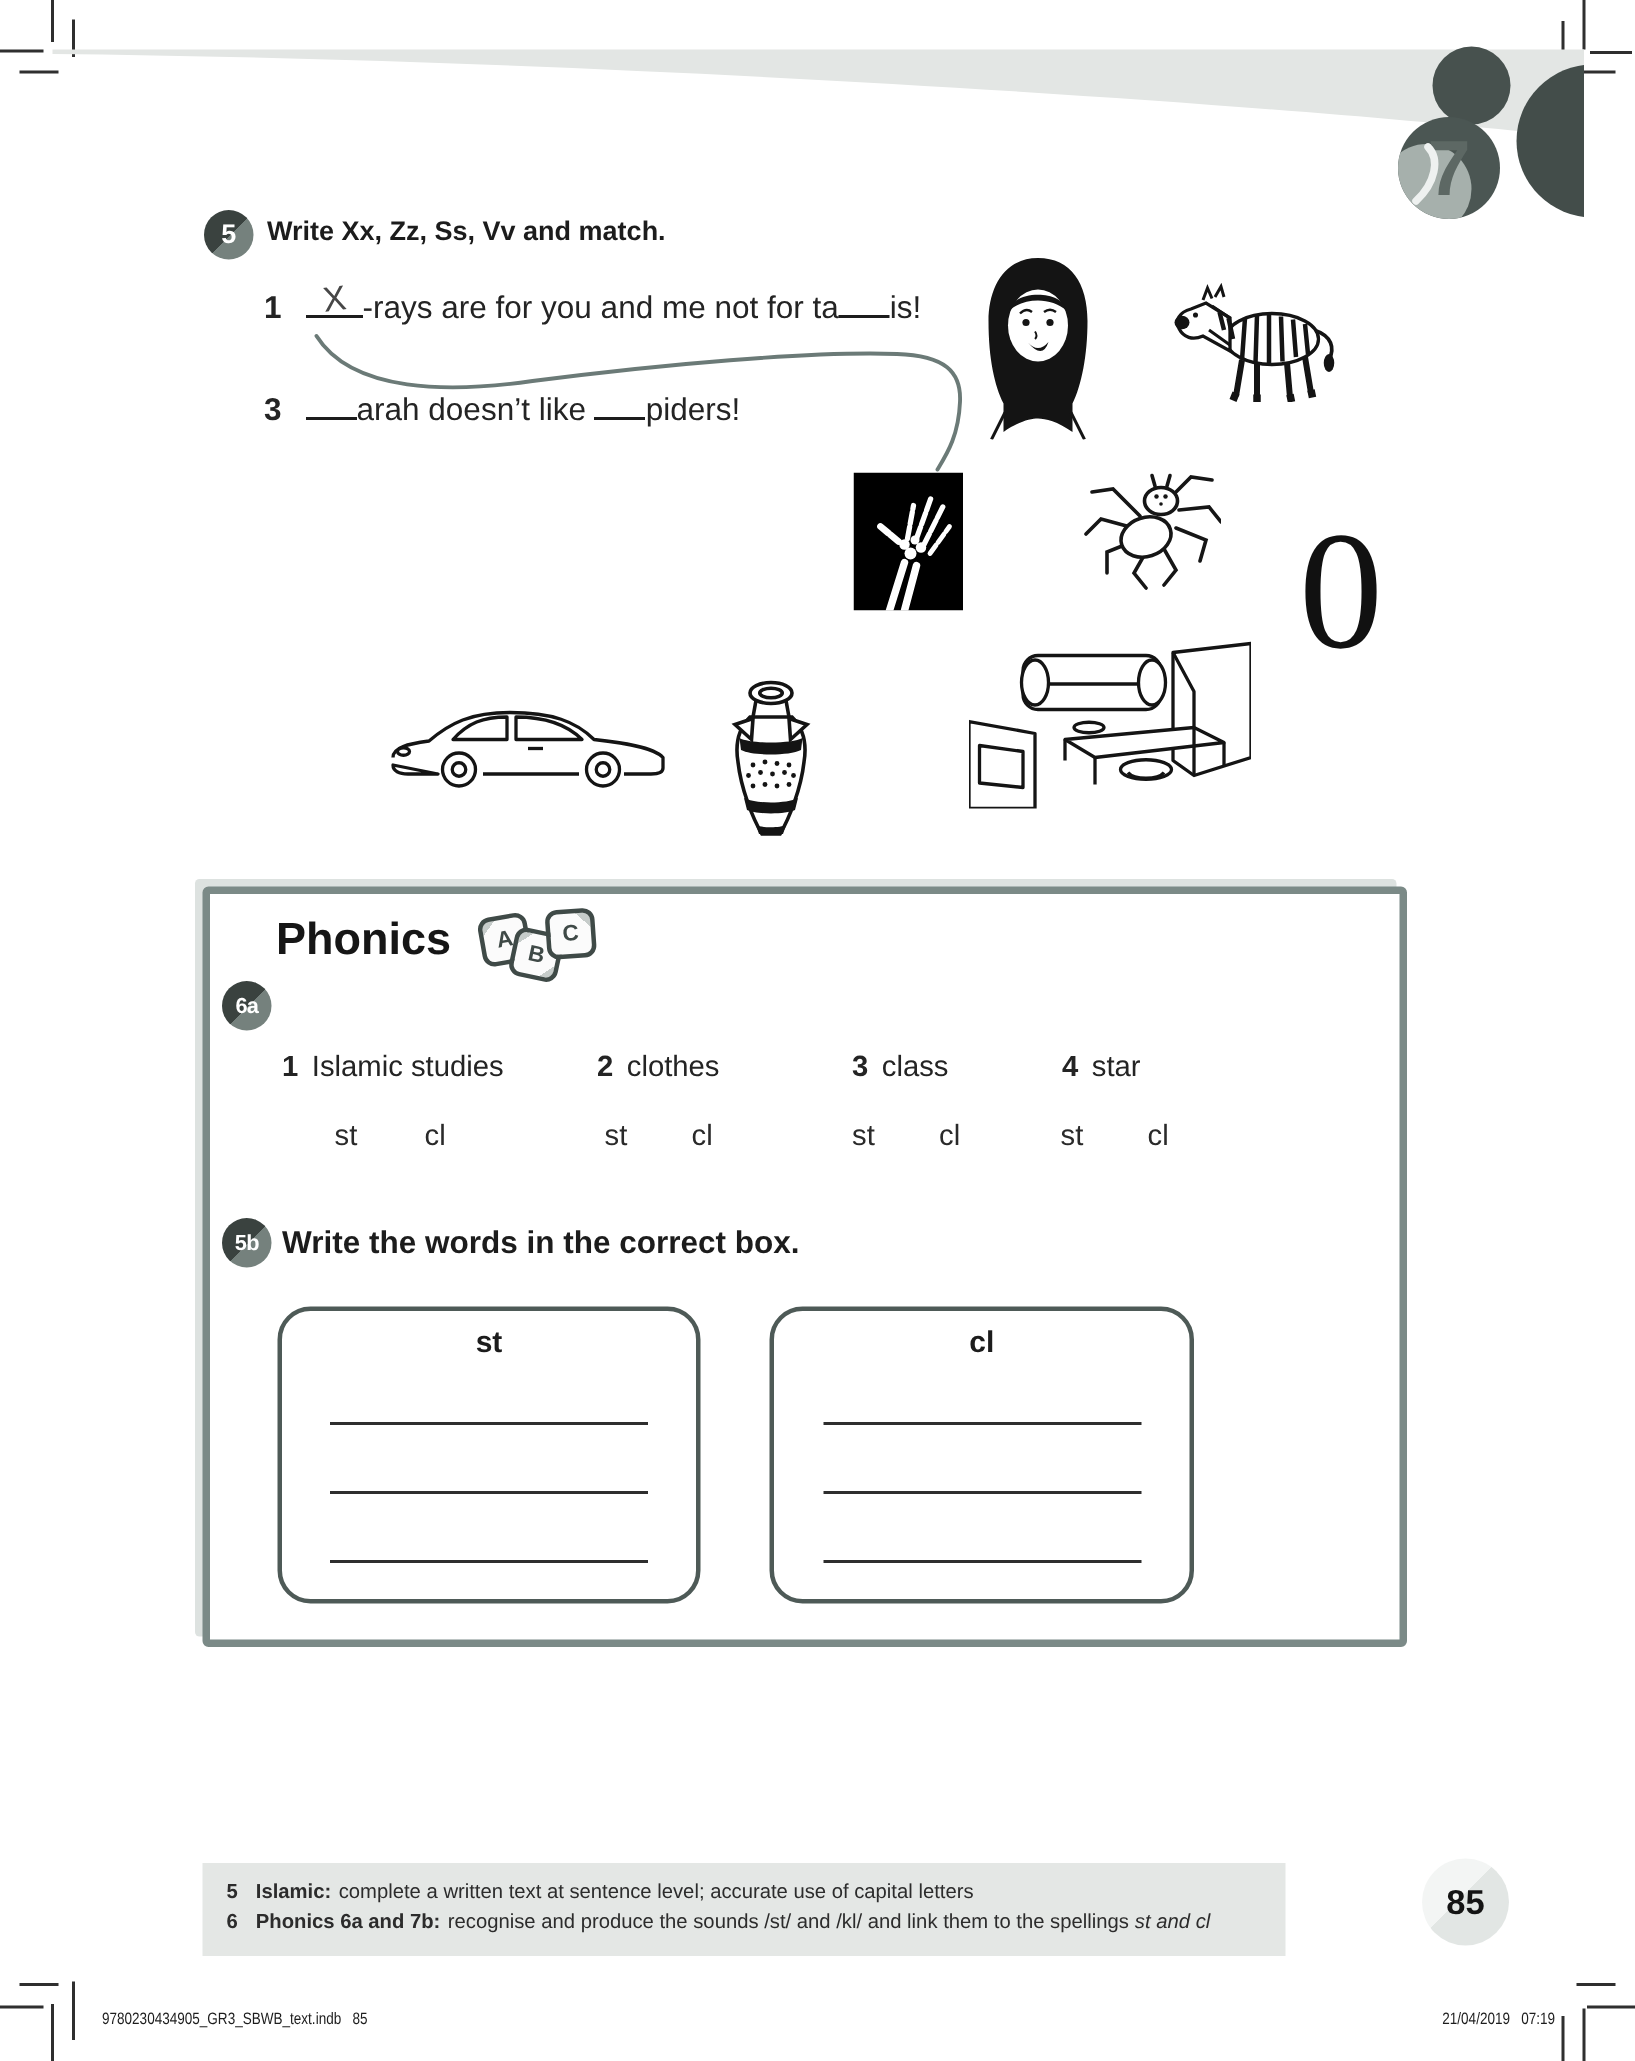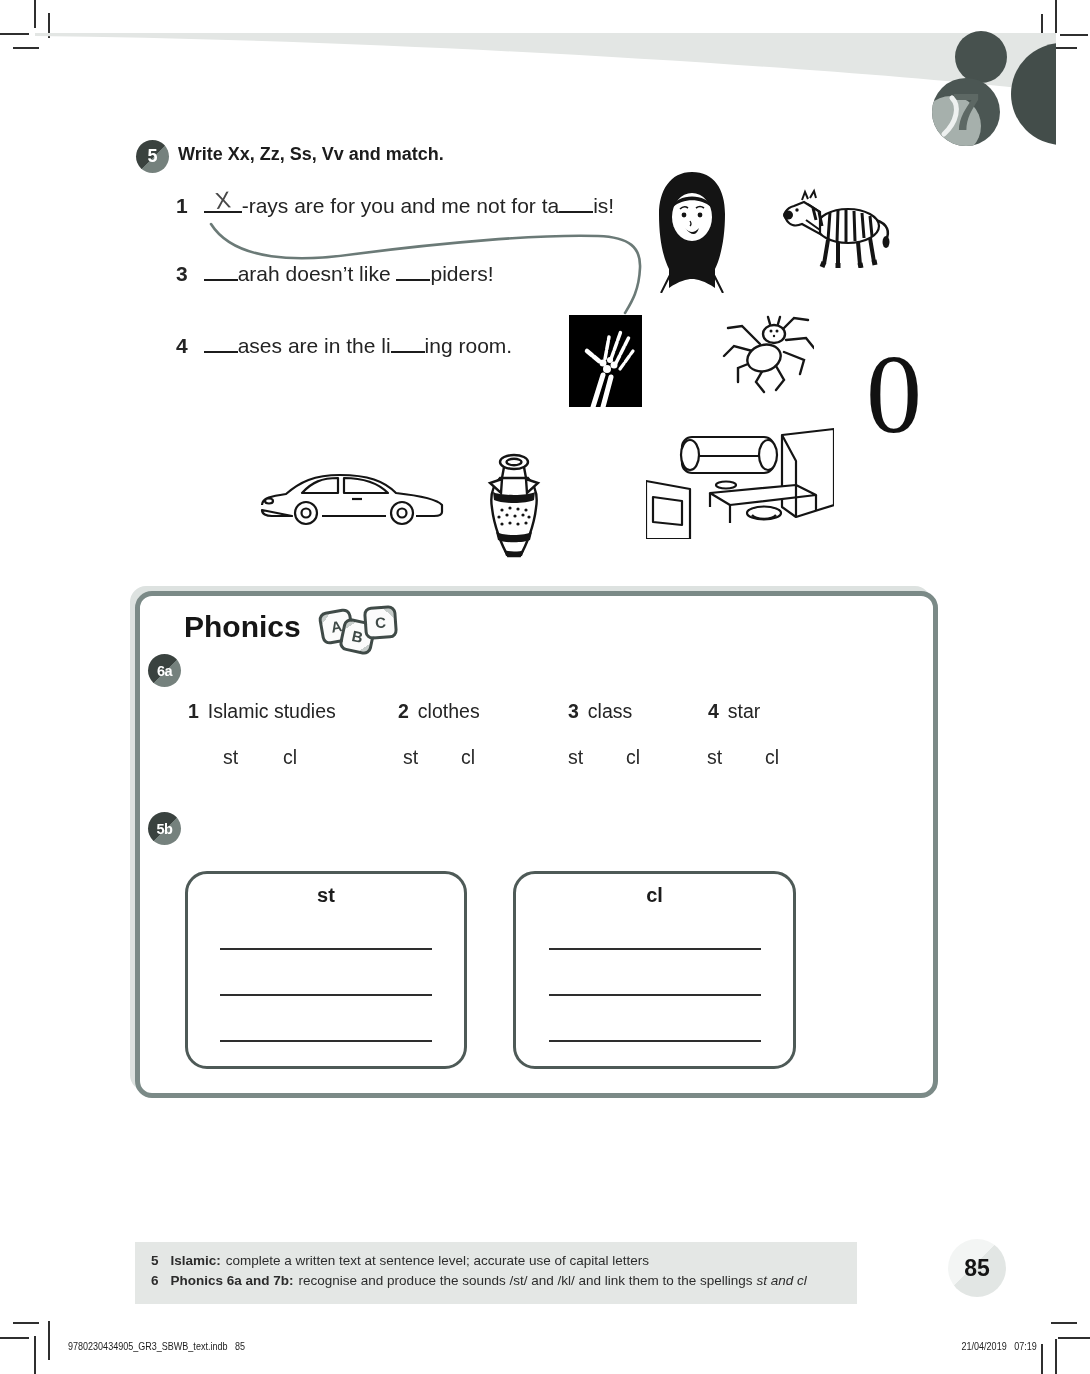--- a/index.html
+++ b/index.html
@@ -29,21 +29,21 @@
   .s-answer{position:absolute;left:0;right:0;bottom:-1px;text-align:center;
             color:#474747;font-size:23px;transform:rotate(-7deg);line-height:1;}
   
   .matchline{position:absolute;left:0;top:0;pointer-events:none;}
   
   .illus{position:absolute;}
   .zero{position:absolute;left:866px;top:338px;font-family:"Liberation Serif",serif;
         font-size:112px;line-height:1;color:#111;}
   
   .panel{position:absolute;left:135px;top:591px;width:793px;height:497px;
-         border:5px solid #7b8a87;border-radius:17px;background:#fff;
+         border:5px solid #7b8a87;border-radius:4px;background:#fff;
          box-shadow:-6px -6px 0 -1px #dde2e0;}
   .panel-title{position:absolute;left:44px;top:14px;font-size:30px;font-weight:bold;color:#161616;}
   .abc-icon{position:absolute;left:180px;top:8px;width:90px;height:62px;}
   .abctile{position:absolute;width:27px;height:27px;border:3px solid #3f4a47;border-radius:8px;
            display:flex;align-items:center;justify-content:center;
            font-weight:bold;font-size:15px;color:#3f4a47;
            background:linear-gradient(135deg,#c6ccca 0 16%,#fbfbfb 16% 84%,#c6ccca 84%);}
   .abctile.t0{left:0;top:6px;transform:rotate(-10deg);}
   .abctile.t2{left:44px;top:2px;transform:rotate(-4deg);
            background:linear-gradient(225deg,#c6ccca 0 18%,#fbfbfb 18%);}
@@ -122,21 +122,20 @@
       <path d="M952 98 C960 106 957 122 944 134" stroke="#eef1f0" stroke-width="5" fill="none" stroke-linecap="round"></path>
     </g>
   </svg>
 
   <div class="badge badge5">5</div>
   <div class="ex5-title">Write Xx, Zz, Ss, Vv and match.</div>
 
   <div class="sentences" id="sentence-rows">
       <div class="sentence"><span class="s-num">1</span><span class="s-blank filled"><span class="s-answer">X</span></span><span>-rays are for you and me not for ta</span><span class="s-blank"></span><span>is!</span></div>
       <div class="sentence"><span class="s-num">3</span><span class="s-blank"></span><span>arah doesn’t like </span><span class="s-blank"></span><span>piders!</span></div>
-      <div class="sentence"><span class="s-num">4</span><span class="s-blank"></span><span>ases are in the li</span><span class="s-blank"></span><span>ing room.</span></div>
     </div>
 
   <svg class="matchline" width="1090" height="1374">
     <path d="M211 224 C235 262 300 262 355 254 C440 243 540 234 598 236 C630 237 641 248 640 268 C639 291 631 303 625 313" stroke="#6b7a77" stroke-width="2.6" fill="none" stroke-linecap="round"></path>
   </svg>
 
   <div class="illus" style="left:648px;top:167px;">
     <svg width="88" height="126" viewBox="0 0 88 126">
       <path d="M44 5 C22 5 11 24 11 47 C11 72 15 90 21 102 L21 121 C31 114 39 112 44 112 C49 112 57 114 67 121 L67 102 C73 90 77 70 77 47 C77 22 66 5 44 5 Z" fill="#141414"></path>
       <ellipse cx="44" cy="50" rx="20" ry="24" fill="#fff"></ellipse>
@@ -290,20 +289,21 @@
         <span class="opt o1-1">cl</span>
         <div class="wcol w2"><span class="wnum">3</span><span>class</span></div>
         <span class="opt o2-0">st</span>
         <span class="opt o2-1">cl</span>
         <div class="wcol w3"><span class="wnum">4</span><span>star</span></div>
         <span class="opt o3-0">st</span>
         <span class="opt o3-1">cl</span>
       </div>
 
     <div class="p-badge b6b">5b</div>
+    <div class="h6b">Write the words in the correct box.</div>
     <div id="ex6b-boxes">
         <div class="sortbox s0">
           <div class="blabel">st</div>
           <div class="wline l0"></div>
           <div class="wline l1"></div>
           <div class="wline l2"></div>
         </div>
         <div class="sortbox s1">
           <div class="blabel">cl</div>
           <div class="wline l0"></div>

